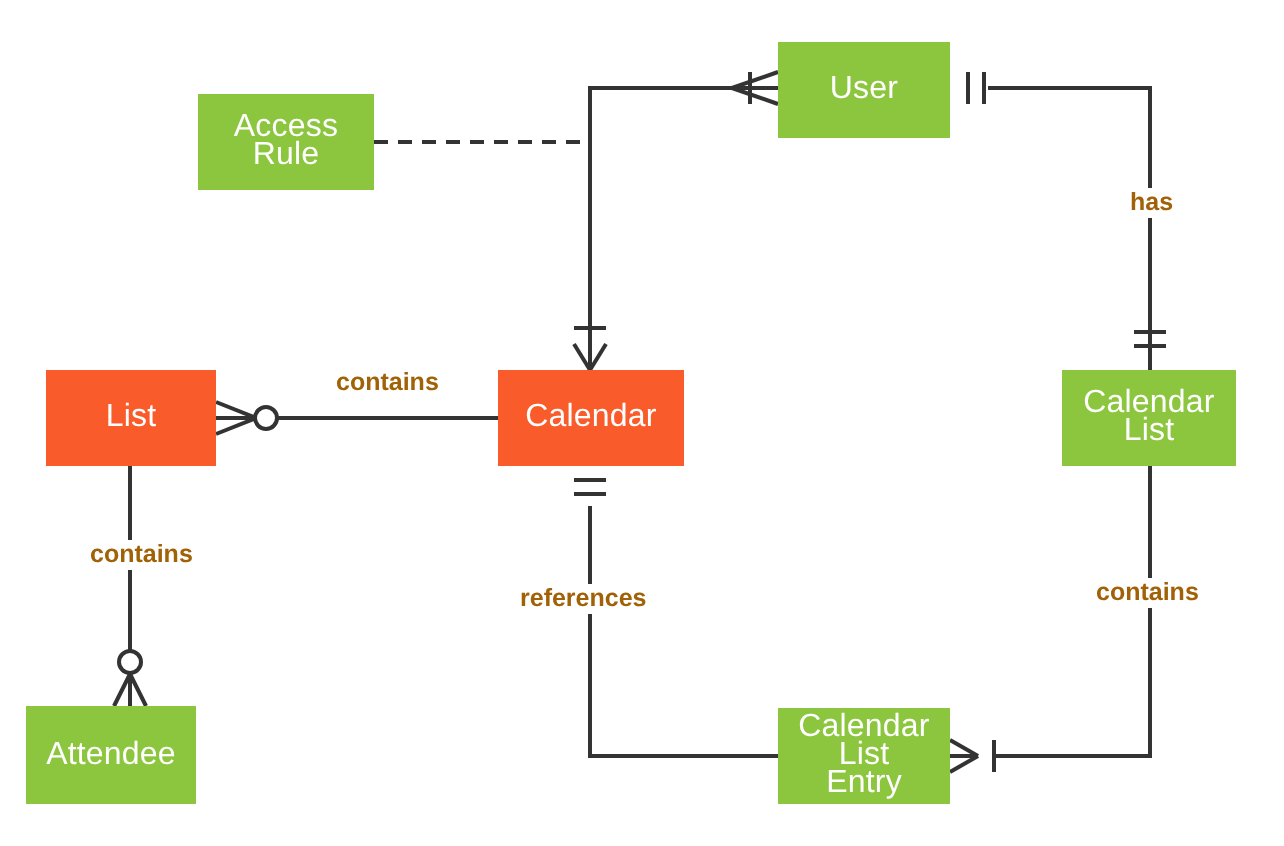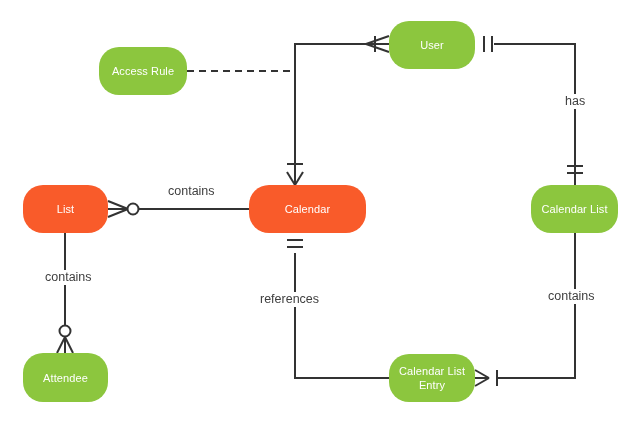--- a/index.html
+++ b/index.html
@@ -24,43 +24,43 @@
     width: 642px;
     height: 423px;
   }
   .entity {
     position: absolute;
     display: flex;
     align-items: center;
     justify-content: center;
     text-align: center;
     color: #ffffff;
-    font-size: 11px;
+    font-size: 16px;
     line-height: 14px;
     letter-spacing: 0.1px;
     box-sizing: border-box;
     z-index: 2;
     user-select: none;
-    border-radius: 20px;
   }
   .entity-label {
     display: block;
     white-space: pre-line;
     padding: 0 4px;
   }
   .rel-label {
     position: absolute;
-    color: #404040;
+    color: #a16207;
     font-size: 12.5px;
     line-height: 15px;
     white-space: nowrap;
     background: #ffffff;
     padding: 0 3px;
     z-index: 3;
     user-select: none;
+    font-weight: bold;
   }
 </style>
 </head>
 <body>
 
 <div id="canvas">
 
   <svg id="diagram-svg" viewBox="0 0 642 423" xmlns="http://www.w3.org/2000/svg">
     <g stroke="#333333" stroke-width="2" fill="none" stroke-linecap="butt">
 
@@ -118,41 +118,41 @@
       <g>
         <path d="M 497 370 L 497 386"></path>
         <path d="M 475 370 L 489 378"></path>
         <path d="M 475 378 L 489 378"></path>
         <path d="M 475 386 L 489 378"></path>
       </g>
 
     </g>
   </svg>
 
-  <div class="entity" style="left:99px; top:47px; width:88px; height:48px; background:#8cc63e;text-align:right;">
+  <div class="entity" style="left:99px; top:47px; width:88px; height:48px; background:#8cc63e;">
     <span class="entity-label">Access Rule</span>
   </div>
 
   <div class="entity" style="left:389px; top:21px; width:86px; height:48px; background:#8cc63e;">
     <span class="entity-label">User</span>
   </div>
 
   <div class="entity" style="left:23px; top:185px; width:85px; height:48px; background:#f95b2a;">
     <span class="entity-label">List</span>
   </div>
 
-  <div class="entity" style="left:249px; top:185px; width:117px; height:48px; background:#f95b2a;">
+  <div class="entity" style="left:249px; top:185px; width:93px; height:48px; background:#f95b2a;">
     <span class="entity-label">Calendar</span>
   </div>
 
   <div class="entity" style="left:531px; top:185px; width:87px; height:48px; background:#8cc63e;">
     <span class="entity-label">Calendar List</span>
   </div>
 
-  <div class="entity" style="left:23px; top:353px; width:85px; height:49px; background:#8cc63e;">
+  <div class="entity" style="left:13px; top:353px; width:85px; height:49px; background:#8cc63e;">
     <span class="entity-label">Attendee</span>
   </div>
 
   <div class="entity" style="left:389px; top:354px; width:86px; height:48px; background:#8cc63e;">
     <span class="entity-label">Calendar List
 Entry</span>
   </div>
 
 
   <div class="rel-label" style="left:165px; top:184px;">contains</div>

